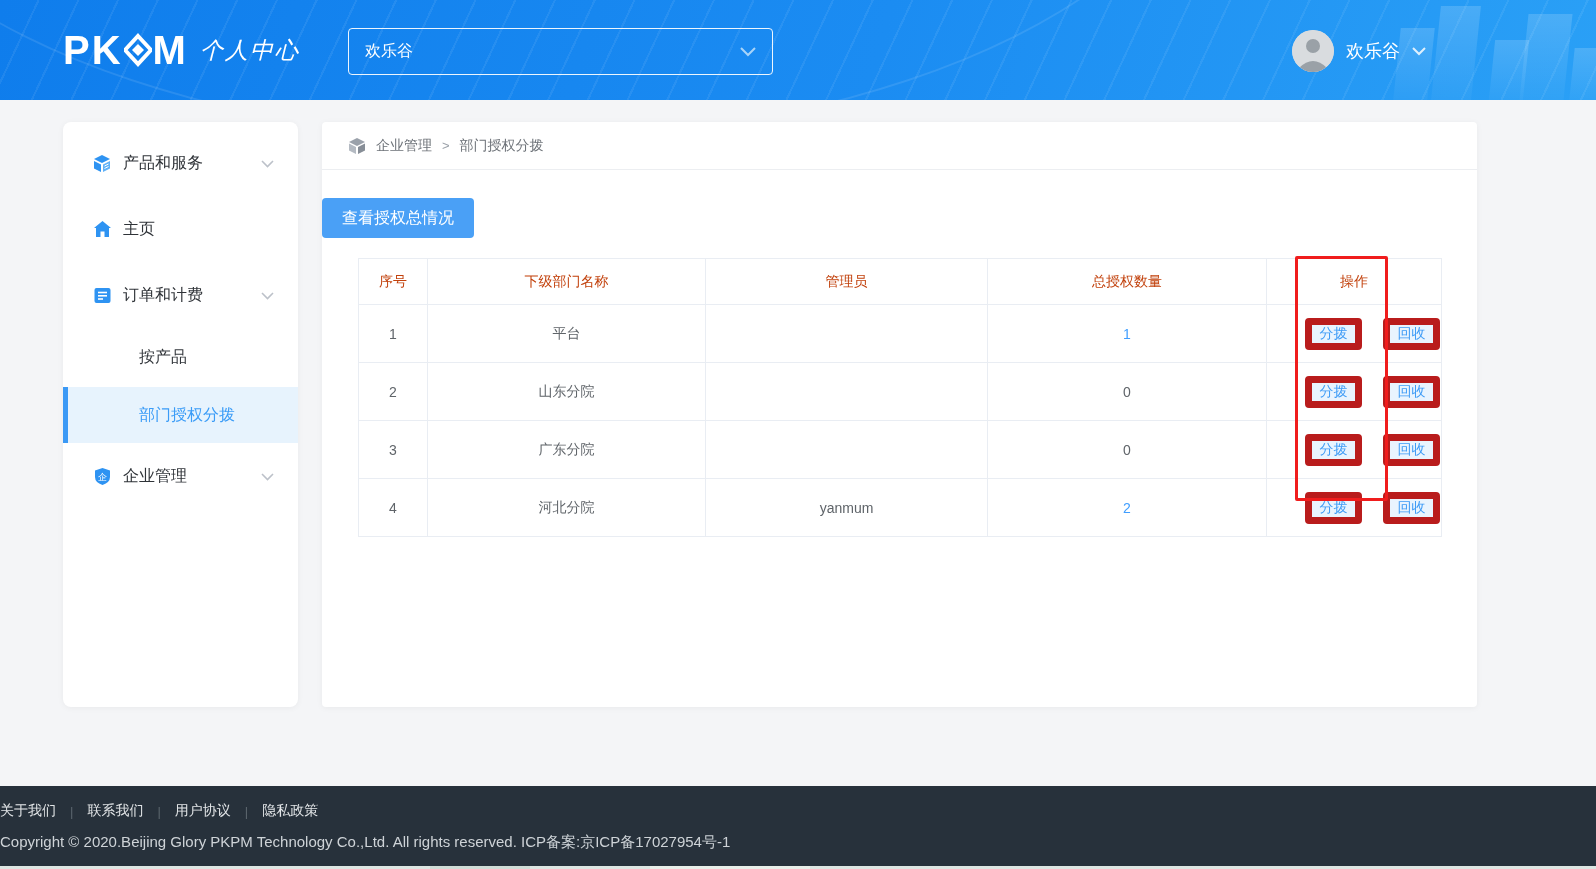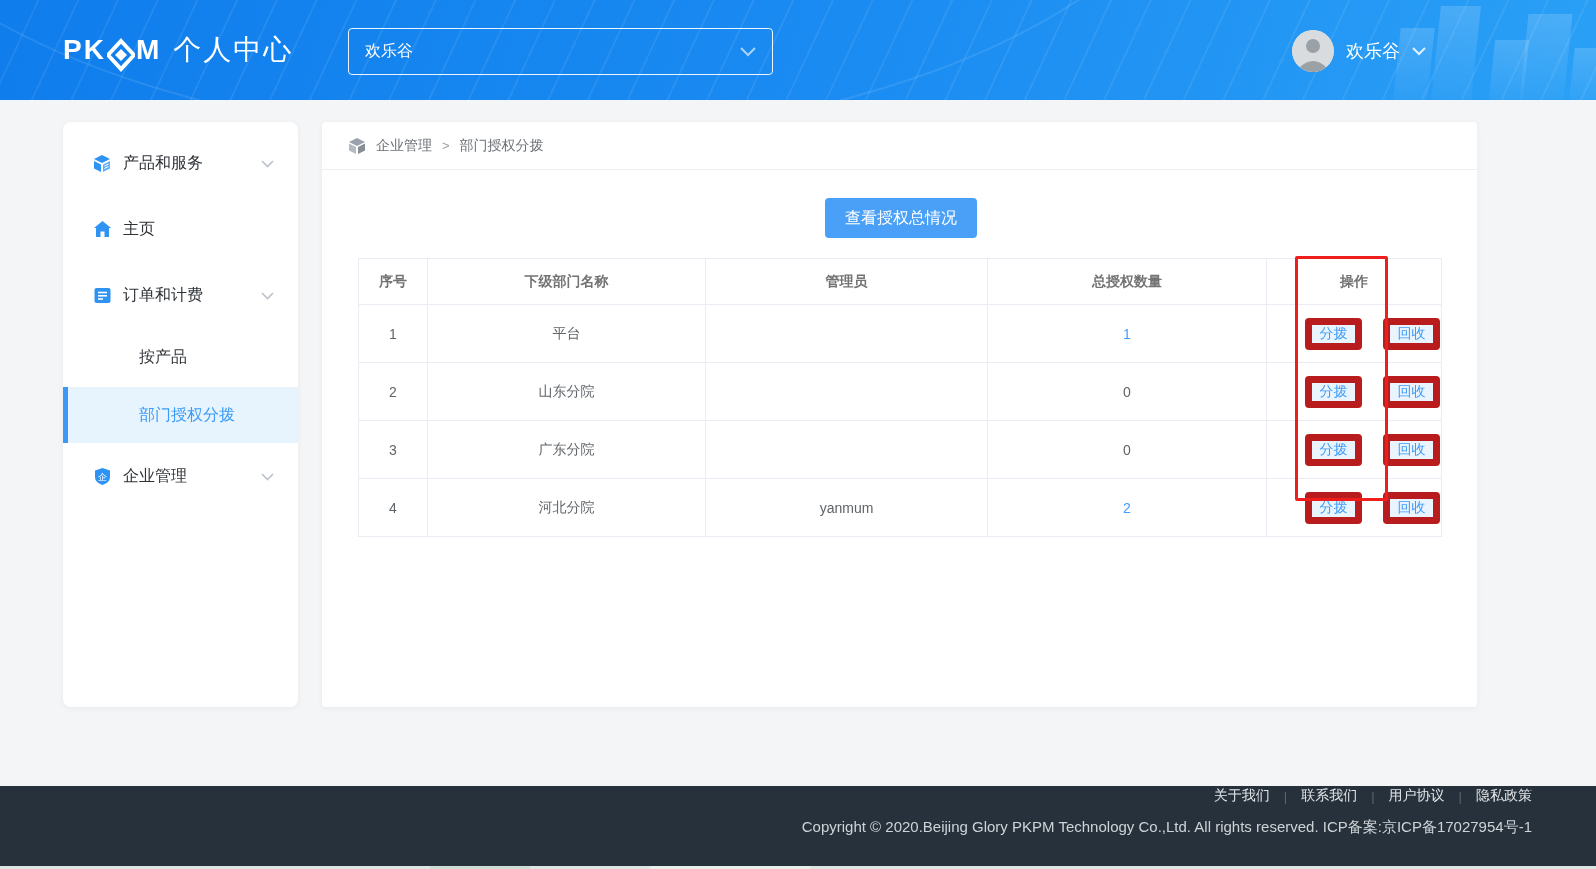--- a/index.html
+++ b/index.html
@@ -22,23 +22,23 @@
     border:2px solid rgba(255,255,255,0.10); border-radius:50%; pointer-events:none;
   }
   .bldg { position:absolute; bottom:0; background:linear-gradient(180deg,rgba(255,255,255,0.16),rgba(255,255,255,0.03)); transform:skewX(-6deg); pointer-events:none; }
   .b1 { right:165px; width:34px; height:72px; }
   .b2 { right:120px; width:40px; height:94px; }
   .b3 { right:70px;  width:34px; height:60px; }
   .b4 { right:28px;  width:44px; height:86px; }
   .b5 { right:-6px;  width:30px; height:52px; }
 
   .logo-wrap { position:absolute; left:63px; top:28px; display:flex; align-items:center; gap:12px; }
-  .logo-text { color:#fff; font-size:28px; font-weight:800; letter-spacing:2px; line-height:44px; display:flex; align-items:flex-end; }
+  .logo-text { color:#fff; font-size:40px; font-weight:800; letter-spacing:2px; line-height:44px; display:flex; align-items:center; }
   .logo-diamond { margin:0 1px; display:block; }
-  .portal-label { color:#fff; font-size:28px; letter-spacing:2px; }
+  .portal-label { color:#fff; font-size:23px; letter-spacing:2px;font-style:italic; }
 
   .org-select {
     position:absolute; left:348px; top:28px; width:425px; height:47px;
     border:1px solid rgba(255,255,255,0.92); border-radius:4px;
     display:flex; align-items:center; justify-content:space-between;
     padding:0 16px; cursor:pointer;
   }
   .org-select-value { color:#fff; font-size:16px; }
 
   .user-area { position:absolute; right:170px; top:30px; display:flex; align-items:center; gap:12px; cursor:pointer; }
@@ -65,47 +65,47 @@
   .side-sub.active::before { content:""; position:absolute; left:0; top:0; width:5px; height:100%; background:#3b99f5; }
 
   .main-card {
     position:absolute; left:322px; top:22px; width:1155px; height:585px;
     background:#fff; border-radius:4px; box-shadow:0 1px 6px rgba(0,0,0,0.05);
   }
   .breadcrumb { height:48px; border-bottom:1px solid #eceef1; display:flex; align-items:center; padding-left:26px; gap:10px; }
   .crumb-text { font-size:14px; color:#6d7278; }
   .crumb-sep { font-size:13px; color:#9aa0a8; }
 
-  .toolbar { height:68px; display:flex; align-items:flex-end; justify-content:center; padding-right:35px;padding-left:38px; }
+  .toolbar { height:68px; display:flex; align-items:flex-end; justify-content:flex-start; padding-right:35px; }
   .btn-primary {
     height:40px; padding:0 20px; background:#4aa0f6; border:none; border-radius:4px;
     color:#fff; font-size:16px; cursor:pointer; font-family:inherit;
   }
 
   .table-wrap { margin:20px 36px 0 36px; position:relative; }
   table { border-collapse:collapse; table-layout:fixed; width:1083px; }
   th, td { border:1px solid #e9edf3; text-align:center; font-size:14px; color:#5f6469; }
-  th { height:46px; font-weight:700; color:#737373; background:#fff; }
+  th { height:46px; font-weight:400; color:#c2410c; background:#fff; }
   td { height:58px; }
   .col-seq{width:69px;} .col-dept{width:278px;} .col-admin{width:282px;} .col-total{width:279px;margin-top:26px;} .col-op{width:175px;}
   .num-link { color:#409eff; cursor:pointer; }
   .num-plain { color:#5f6469; }
   .actions { display:flex; justify-content:flex-end; align-items:center; gap:21px; padding-right:1px; }
   .btn-plain {
     width:57px; height:32px; background:#e9f4fe; border:7px solid #b91c1c; border-radius:4px;
     color:#3f9cf6; font-size:14px; cursor:pointer; font-family:inherit;
   }
   .red-box {
     position:absolute; left:937px; top:-2px; width:93px; height:245px;
     border:3px solid #f01d1d; border-radius:2px; pointer-events:none; z-index:3;
   }
 
   
   .footer { position:absolute; left:0; top:786px; width:1596px; height:80px; background:#27313b; }
-  .footer-inner { width:100%; padding-right:64px; text-align:right; }
+  .footer-inner { width:100%; padding-right:64px; text-align:left; padding-top:15px; }
   .f-links { display:inline-flex; align-items:center; gap:14px; }
   .f-link { color:#e3e6e8; font-size:14px; cursor:pointer; text-decoration:none; }
   .f-sep { color:#5b656e; font-size:13px; }
   .f-copy { margin-top:13px; color:#ced3d7; font-size:15px; }
   .bottom-strip {
     position:absolute; left:0; top:866px; width:1596px; height:3px;
     background:linear-gradient(90deg,#dde6e2 0 430px,#d0dcd6 430px 530px,#dde6e2 530px 650px,#e9efe9 650px 810px,#dde6e2 810px);
   }
 </style>
 </head>

